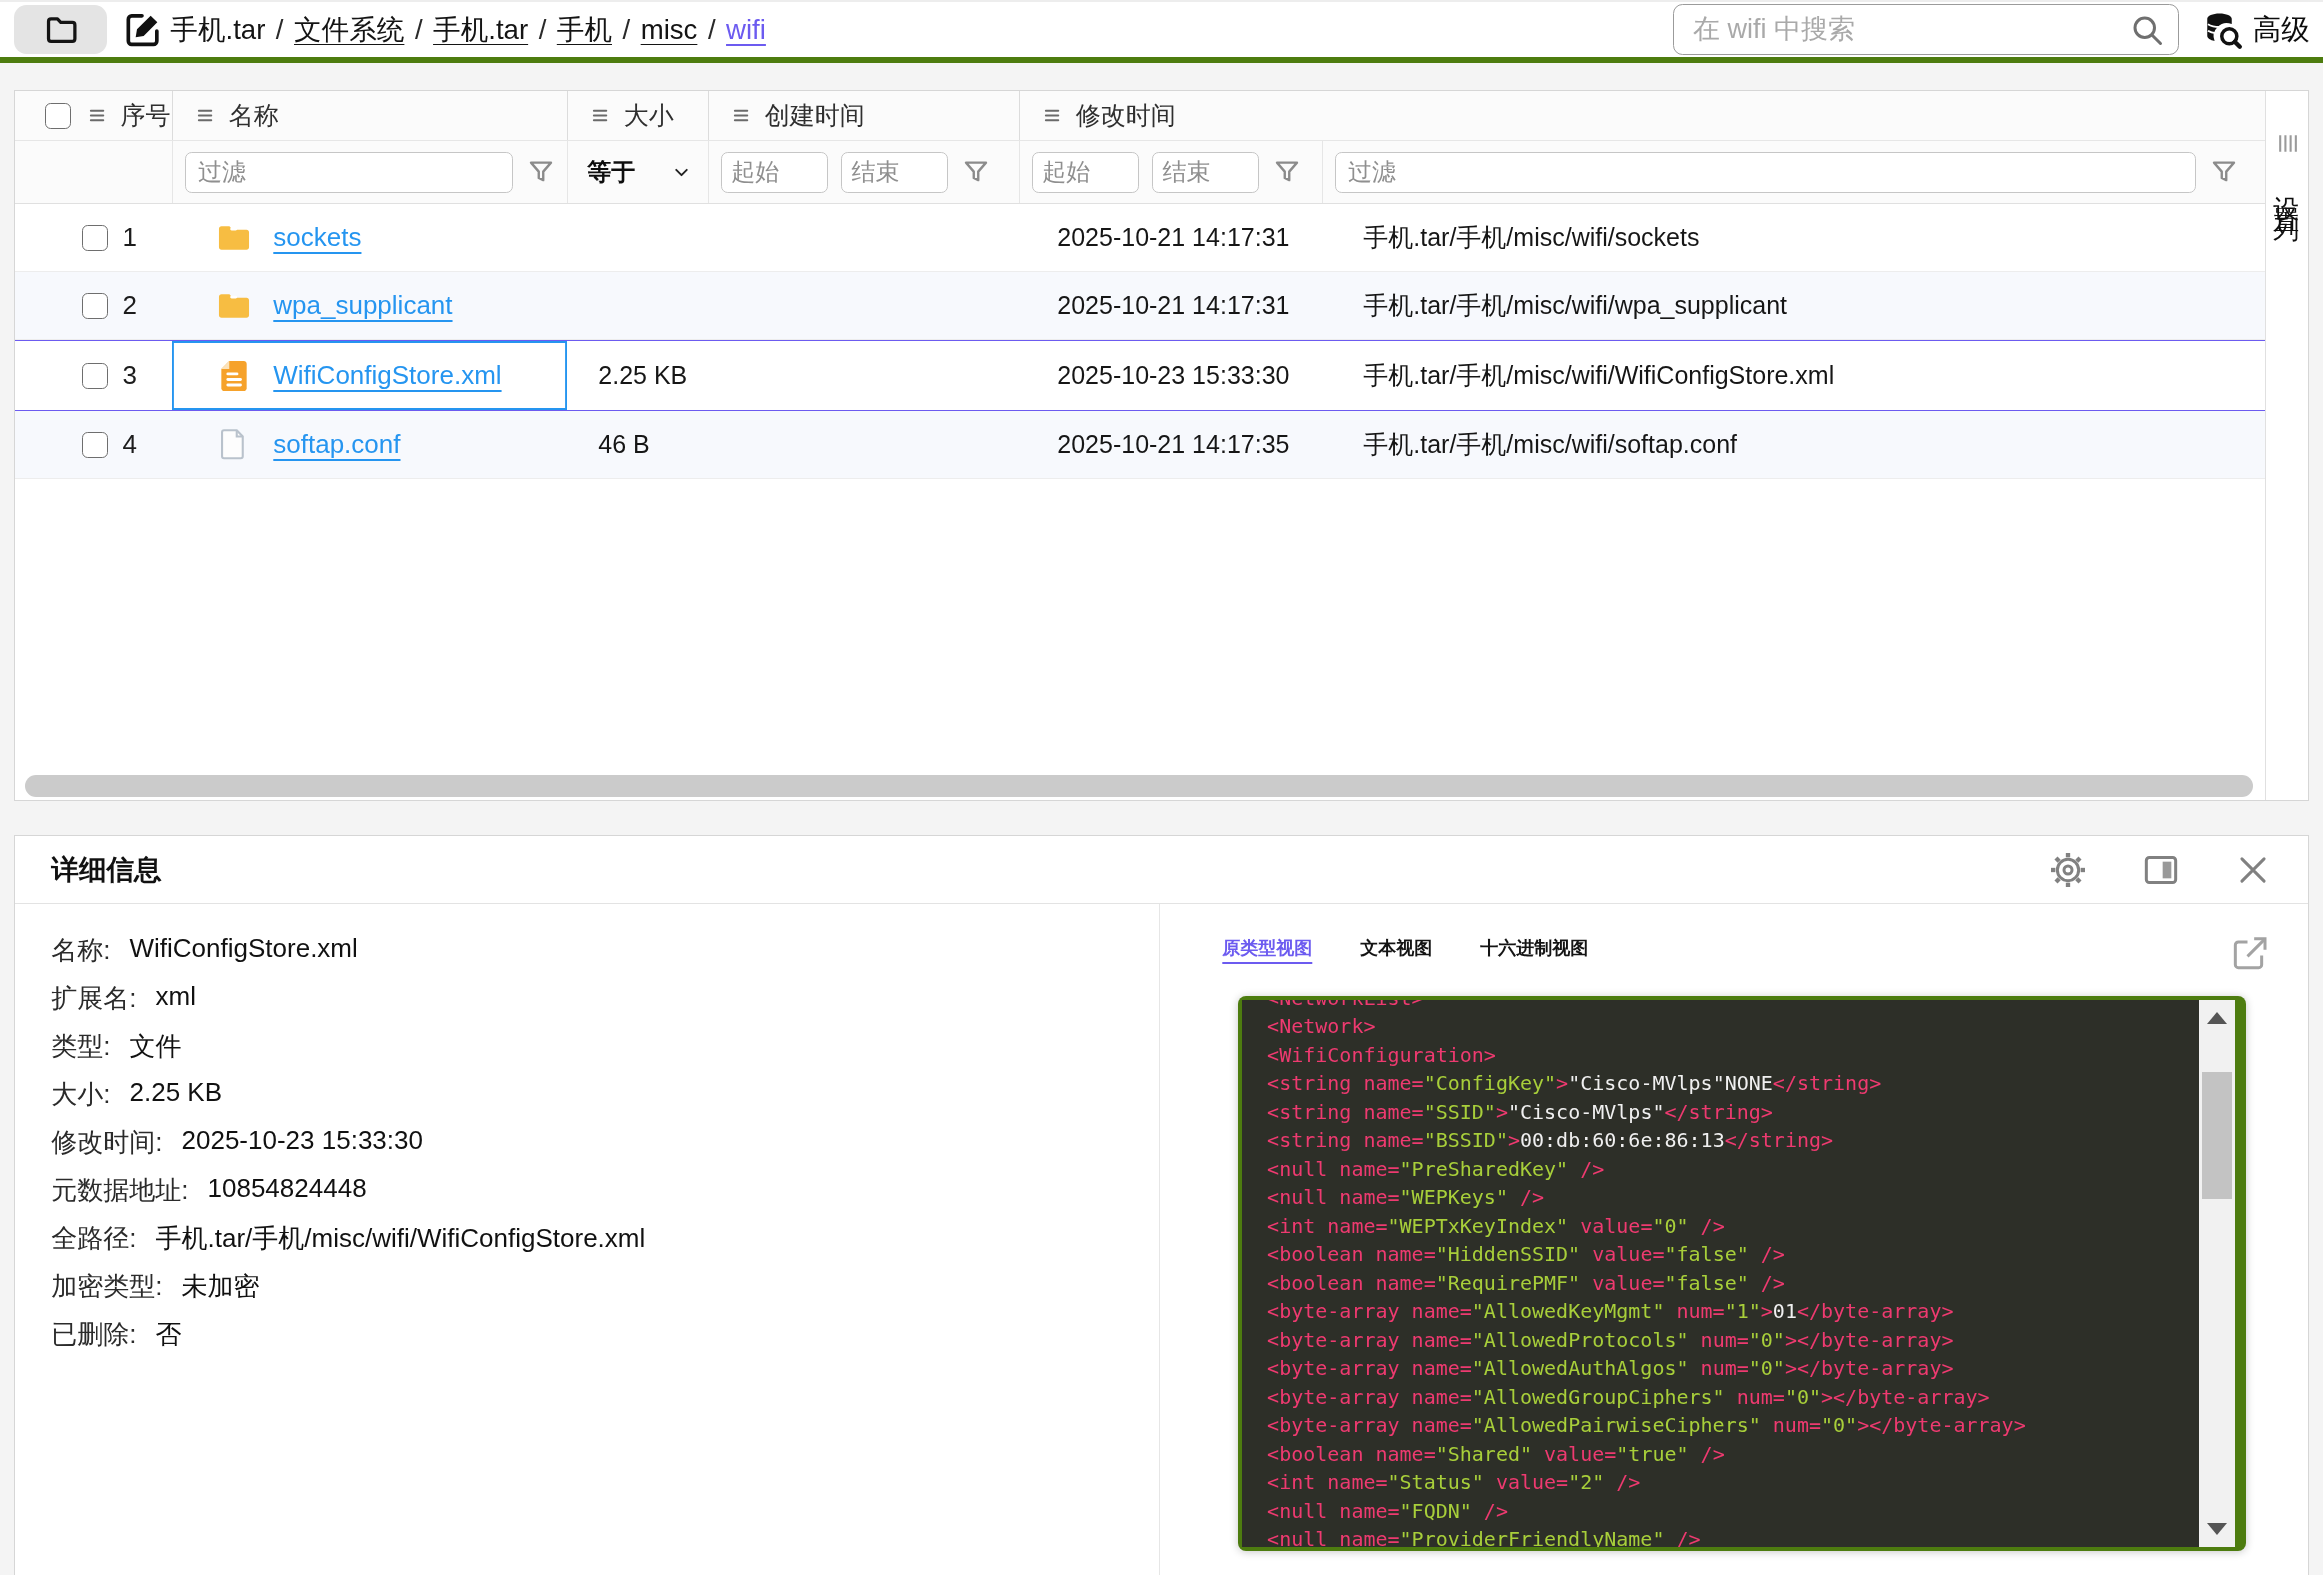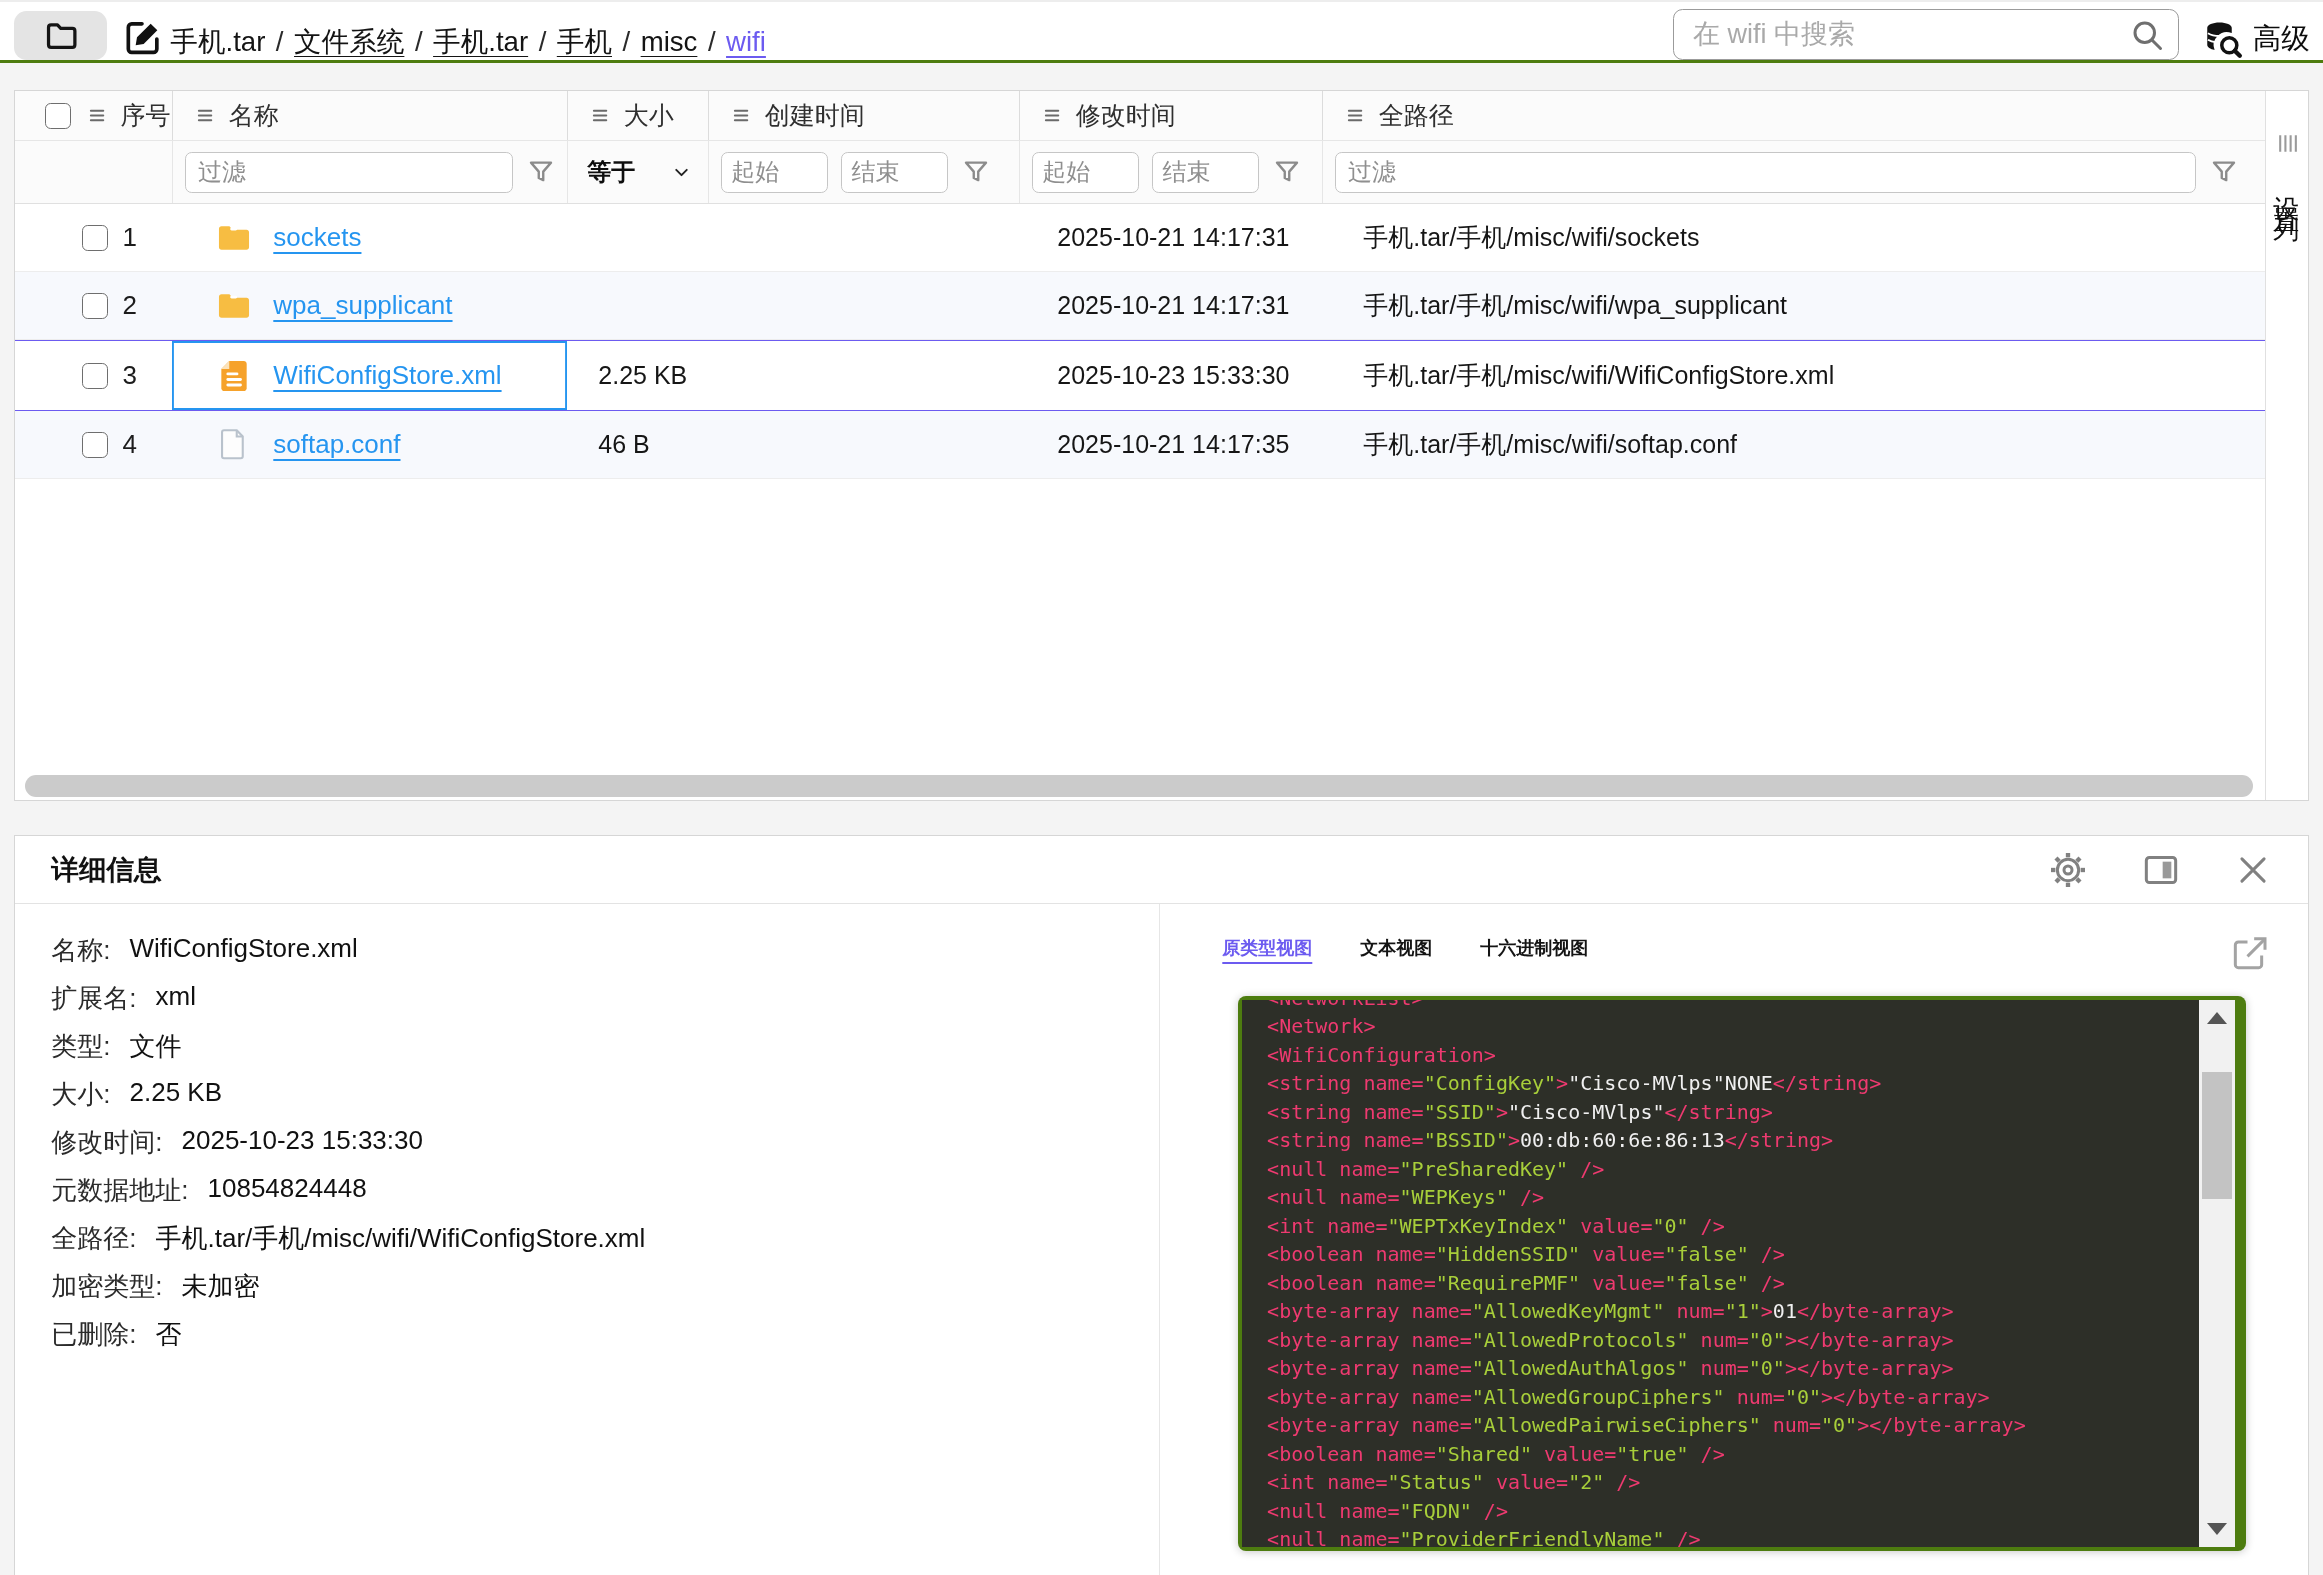--- a/index.html
+++ b/index.html
@@ -8,22 +8,22 @@
     width:2324px; height:1575px; position:relative; overflow:hidden;
     background:#f4f4f4;
     font-family:"Liberation Sans","DejaVu Sans",sans-serif;
     color:#222;
   }
   svg { display:block; }
 
   
   .topbar {
     position:absolute; left:0; top:0; width:100%; height:63px;
-    background:#fff; border-top:2.9px solid #ededed; border-bottom:3px solid #4d7c0f;
-    display:flex; align-items:flex-end; padding:0 14.3px;
+    background:#fff; border-top:2.9px solid #ededed; border-bottom:6px solid #4d7c0f;
+    display:flex; align-items:center; padding:0 14.3px;
   }
   .folder-btn {
     width:93px; height:49px; background:#e4e4e4; border-radius:12.4px;
     display:flex; align-items:center; justify-content:center; margin-right:13.3px; cursor:pointer;
   }
   .edit-btn { width:44px; height:44px; display:flex; align-items:center; justify-content:center; margin-right:5.7px; }
   .breadcrumb { display:flex; align-items:center; font-size:27.6px; white-space:nowrap; }
   .bc-sep { margin:0 10.5px; color:#2a2a2a; }
   .bc-item { color:#141414; }
   .bc-item.link { text-decoration:underline; text-underline-offset:4.8px; text-decoration-thickness:1.4px; cursor:pointer; }
@@ -234,28 +234,20 @@
           </span>
         <span>创建时间</span>
       </div>
       <div class="hcell">
         <span>
             <svg width="23" height="23" viewBox="0 0 24 24">
               <path d="M4 7h13M4 12h13M4 17h13" stroke="#6a6a6a" stroke-width="2" stroke-linecap="round"></path>
             </svg>
           </span>
         <span>修改时间</span>
-      </div>
-      <div class="hcell">
-        <span>
-            <svg width="23" height="23" viewBox="0 0 24 24">
-              <path d="M4 7h13M4 12h13M4 17h13" stroke="#6a6a6a" stroke-width="2" stroke-linecap="round"></path>
-            </svg>
-          </span>
-        <span>全路径</span>
       </div>
     </div>
 
     <div class="frow grid-cols">
       <div class="fcell"></div>
       <div class="fcell">
         <input class="fin w-name" placeholder="过滤" style="">
         <span class="funnel">
             <svg width="30" height="30" viewBox="0 0 24 24">
               <path d="M4 4.5h16l-6.2 7.2v6.8l-3.6-1.8v-5L4 4.5z" fill="none" stroke="#8b8b8b" stroke-width="1.9" stroke-linejoin="round"></path>

